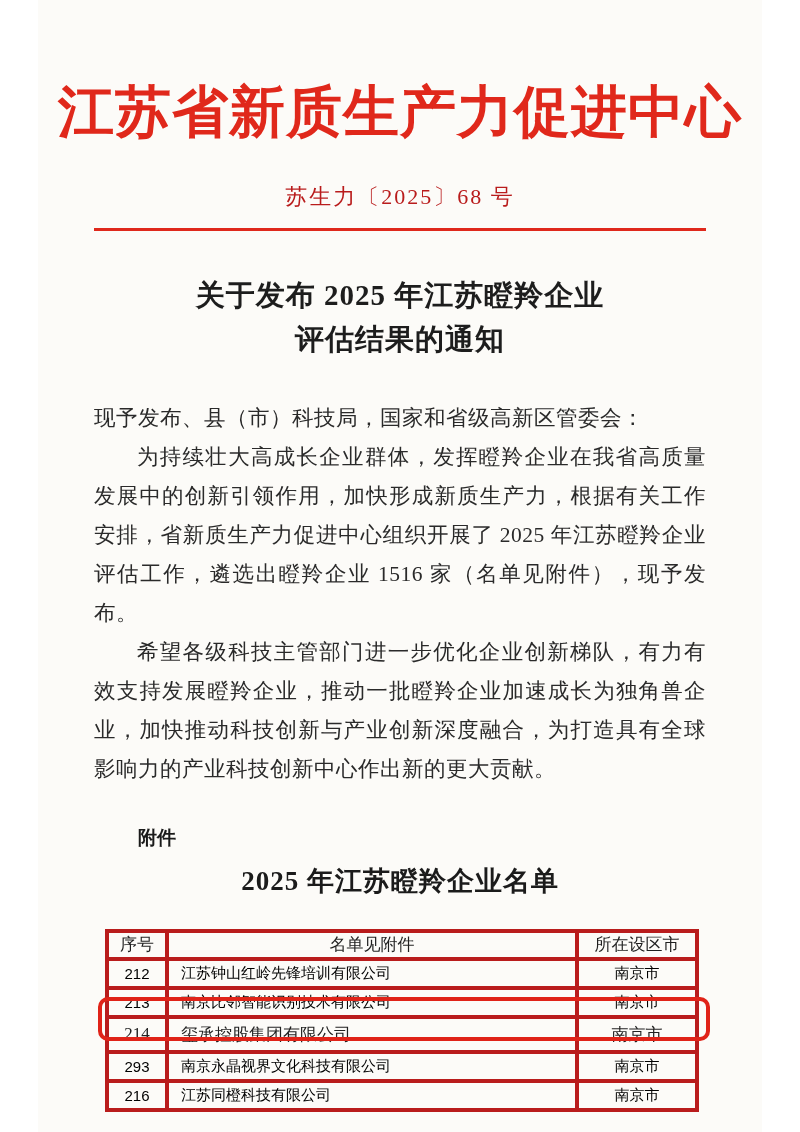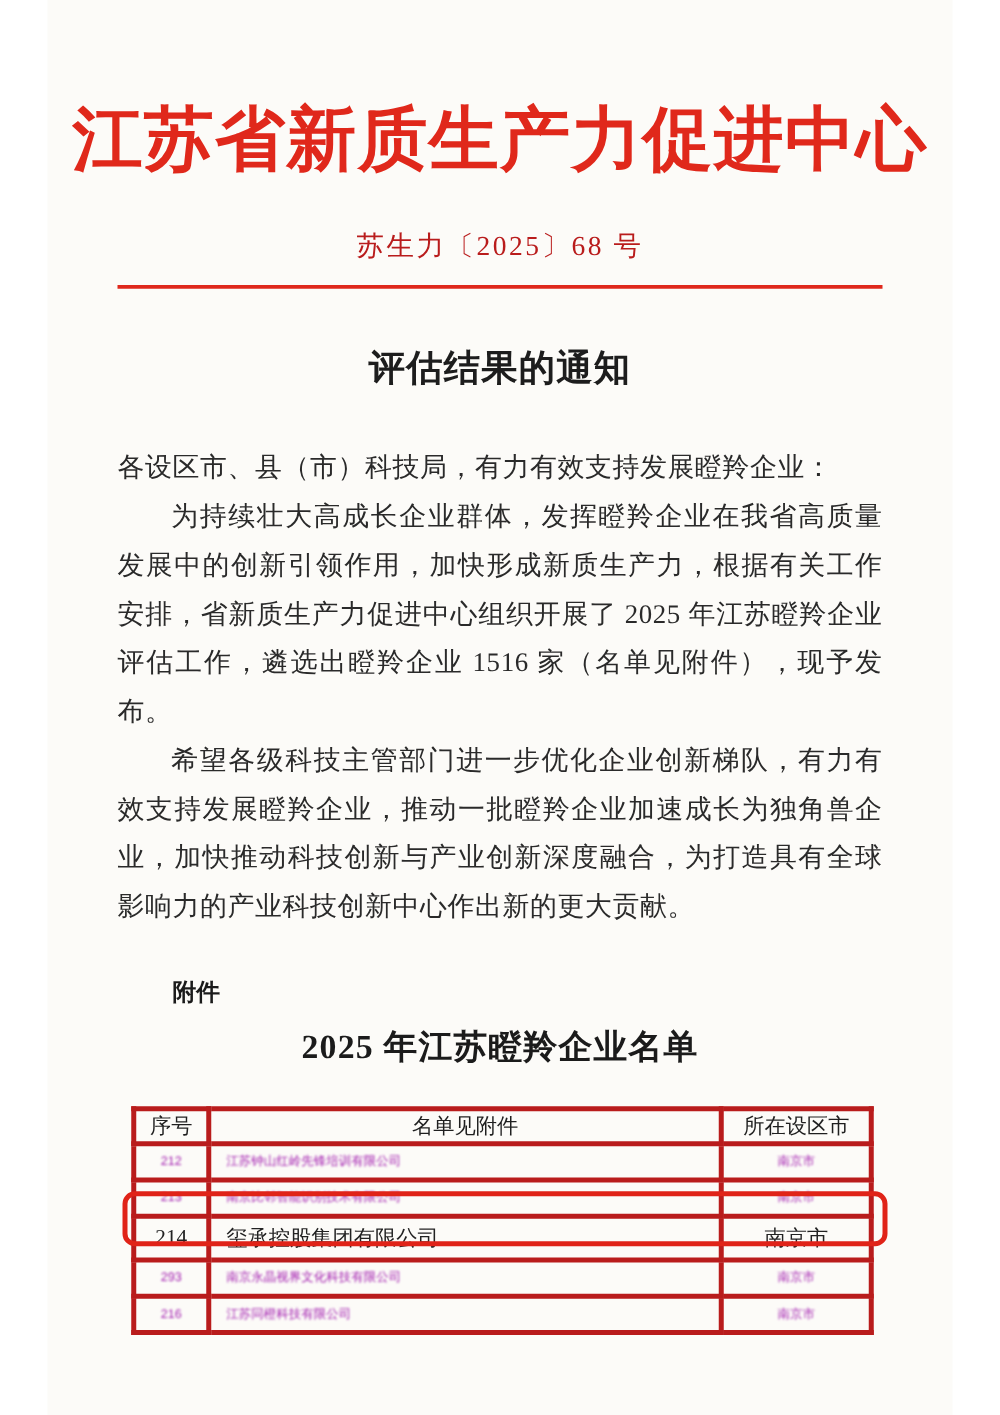--- a/index.html
+++ b/index.html
@@ -111,24 +111,24 @@
     text-align: center;
     height: 24px;
   }
   .company-table col.c-no { width: 60px; }
   .company-table col.c-company { width: 410px; }
   .company-table col.c-city { width: 120px; }
   .company-table td.col-no { text-align: center; }
   .company-table td.col-company { text-align: left; padding-left: 12px; }
   .company-table td.col-city { text-align: center; }
   .company-table tr.faded td {
-    color: #a21caf;
+    color: #000000;
     filter: blur(0.7px);
     font-family: "Liberation Sans", "DejaVu Sans", sans-serif;
-    font-size: 10px;
+    font-size: 15px;
     margin-top: 28px;
   }
   .company-table tr.highlighted td {
     height: 31px;
     color: #222222;
   }
   .highlight-box {
     position: absolute;
     left: -7px;
     top: 68px;
@@ -144,26 +144,27 @@
 <body>
 
 <div class="page">
   <h1 class="org-title">江苏省新质生产力促进中心</h1>
 
   <div class="doc-number">苏生力〔2025〕68 号</div>
 
   <div class="red-divider"></div>
 
   <div class="doc-title">
+    <div>关于发布 2025 年江苏瞪羚企业</div>
     <div>评估结果的通知</div>
   </div>
 
   <div class="content">
     <div class="body-text">
-      <p class="salutation">各设区市、县（市）科技局，有力有效支持发展瞪羚企业：</p>
+      <p class="salutation">现予发布、县（市）科技局，国家和省级高新区管委会：</p>
       <p>为持续壮大高成长企业群体，发挥瞪羚企业在我省高质量发展中的创新引领作用，加快形成新质生产力，根据有关工作安排，省新质生产力促进中心组织开展了 2025 年江苏瞪羚企业评估工作，遴选出瞪羚企业 1516 家（名单见附件），现予发布。</p>
       <p>希望各级科技主管部门进一步优化企业创新梯队，有力有效支持发展瞪羚企业，推动一批瞪羚企业加速成长为独角兽企业，加快推动科技创新与产业创新深度融合，为打造具有全球影响力的产业科技创新中心作出新的更大贡献。</p>
     </div>
 
     <div class="attachment-label">附件</div>
     <div class="attachment-title">2025 年江苏瞪羚企业名单</div>
 
     <div class="table-wrap">
       <table class="company-table">
         <colgroup>

